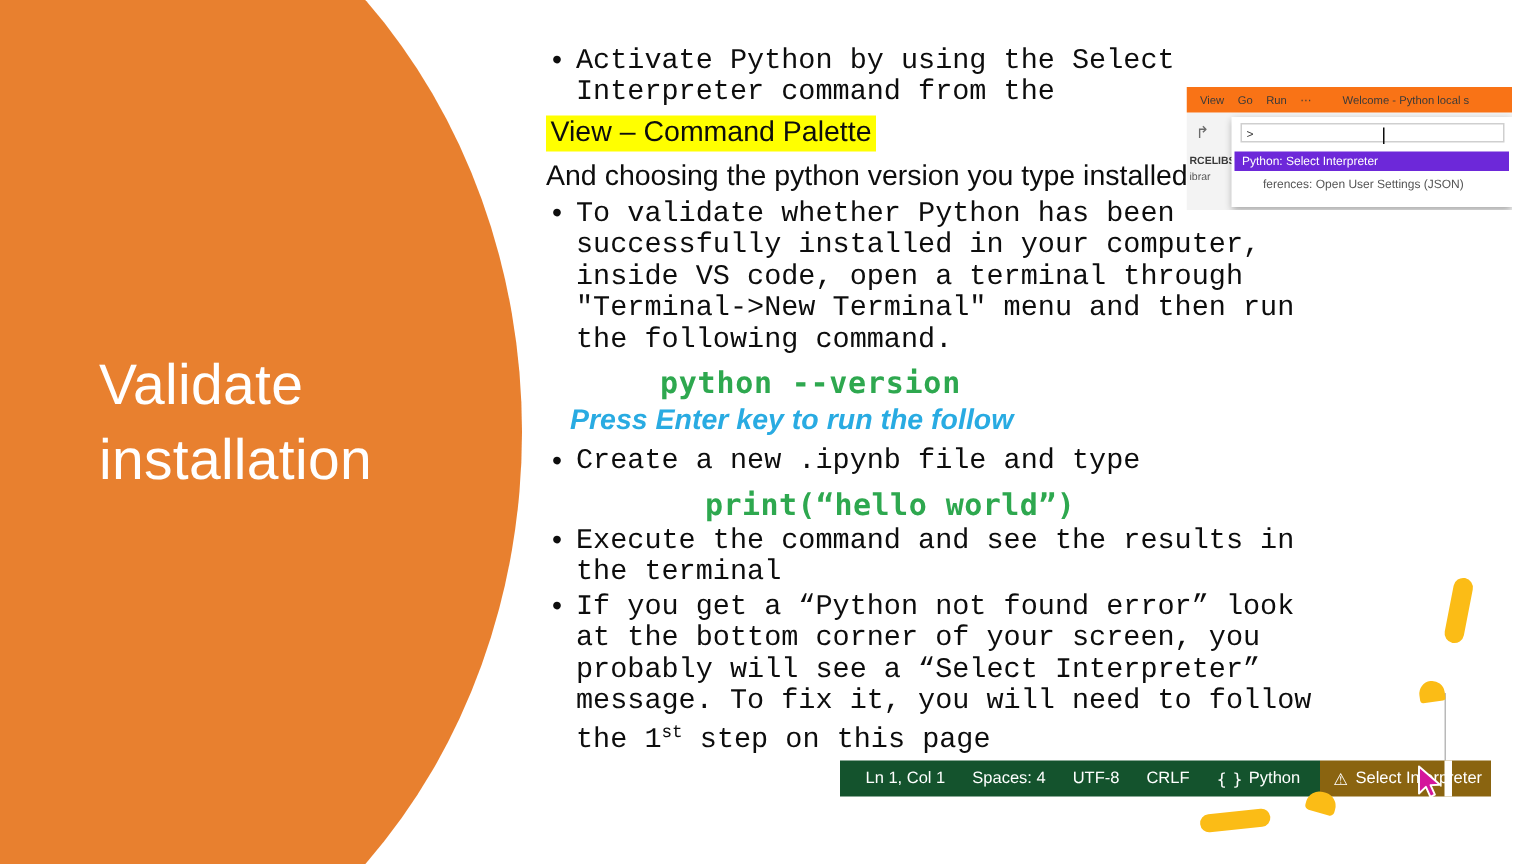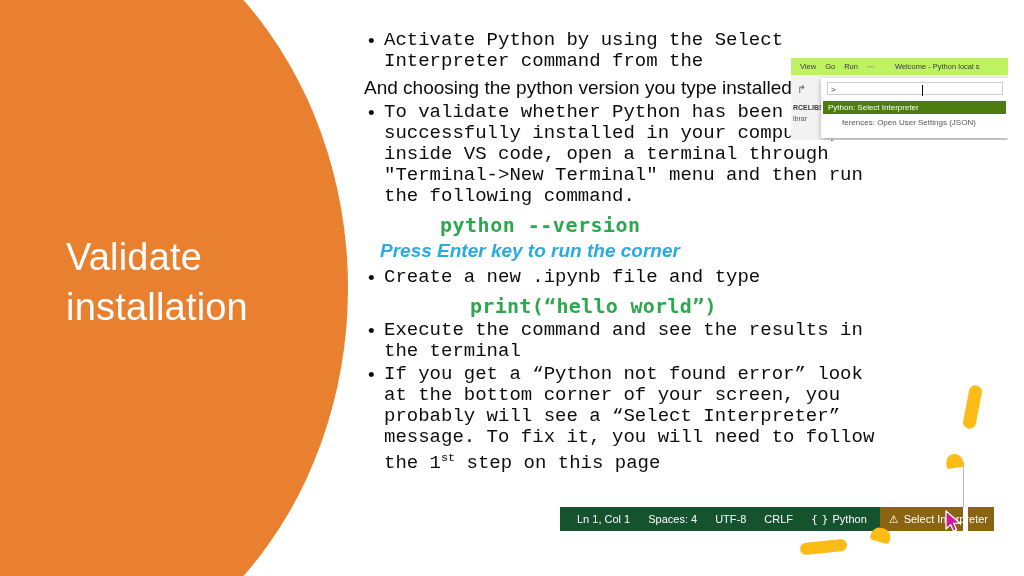--- a/index.html
+++ b/index.html
@@ -125,21 +125,21 @@
     height: 82px;
     z-index: 6;
     background: #ffffff;
     overflow: hidden;
     font-family: "Liberation Sans", sans-serif;
   }
   #vs-menubar {
     position: absolute;
     left: 0; top: 0;
     width: 217px; height: 17px;
-    background: #bef264;
+    background: #f97316;
     display: flex;
     align-items: center;
     font-size: 7.5px;
     color: #3a3a3a;
   }
   #vs-menubar .mi { margin-left: 9px; }
   #vs-menubar .vs-title {
     position: absolute;
     left: 104px;
     color: #3a3a3a;
@@ -186,21 +186,21 @@
     font-size: 8px;
     color: #333;
     line-height: 13px;
     padding-left: 3px;
     box-sizing: border-box;
   }
   #vs-row-selected {
     position: absolute;
     left: 2px; top: 23px;
     width: 183px; height: 13px;
-    background: #4d7c0f;
+    background: #6d28d9;
     color: #ffffff;
     font-size: 8px;
     line-height: 13px;
     padding-left: 5px;
     box-sizing: border-box;
     white-space: nowrap;
   }
   #vs-row-second {
     position: absolute;
     left: 16px; top: 38px;
@@ -333,31 +333,34 @@
   <span class="tl">installation</span>
 </div>
 
 <div id="body-content">
 
   <div class="bullet-row">
     <span class="bullet-dot">•</span>
     <span class="bullet-text">Activate Python by using the Select Interpreter command from the</span>
   </div>
 
+  <div class="hl-line">
+    <span class="hl">View – Command Palette</span>
+  </div>
 
   <div class="plain-line">And choosing the python version you type installed</div>
 
   <div class="bullet-row">
     <span class="bullet-dot">•</span>
     <span class="bullet-text">To validate whether Python has been successfully installed in your computer, inside VS code, open a terminal through "Terminal-&gt;New Terminal" menu and then run the following command.</span>
   </div>
 
   <div class="code-line">python --version</div>
 
-  <div class="italic-note">Press Enter key to run the corner</div>
+  <div class="italic-note">Press Enter key to run the follow</div>
 
   <div class="bullet-row">
     <span class="bullet-dot">•</span>
     <span class="bullet-text">Create a new .ipynb file and type</span>
   </div>
 
   <div class="code-line code-print">print(“hello world”)</div>
 
   <div class="bullet-row">
     <span class="bullet-dot">•</span>

